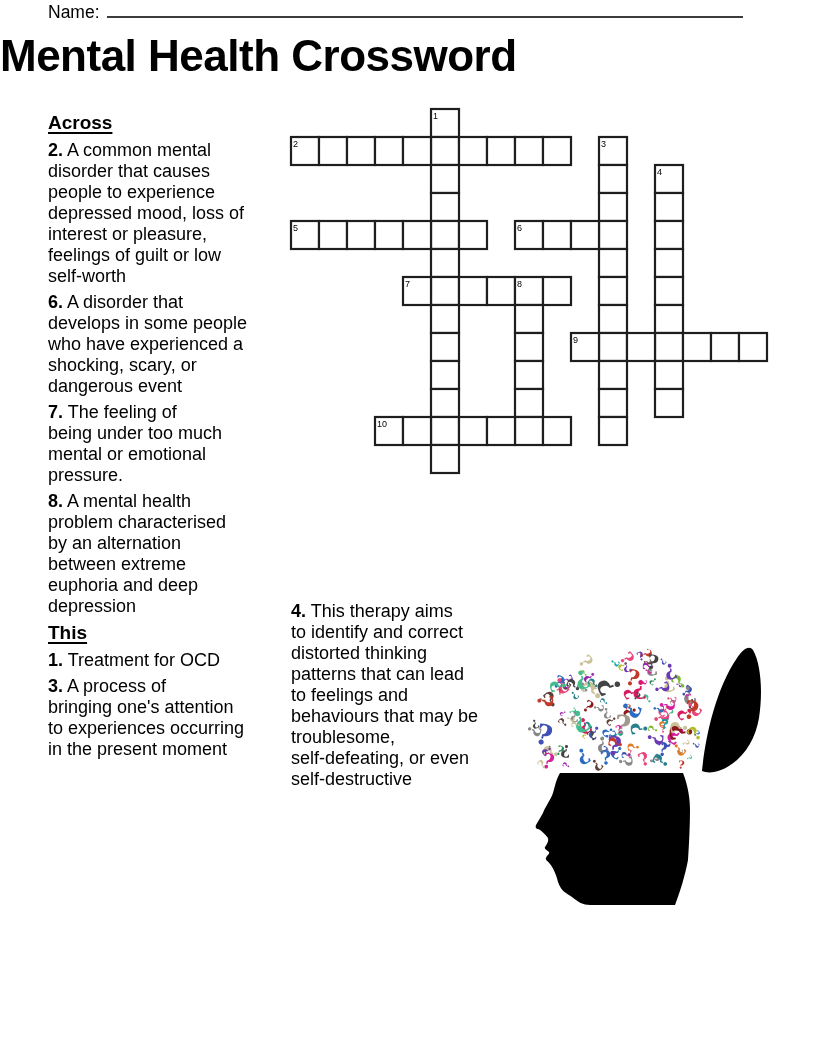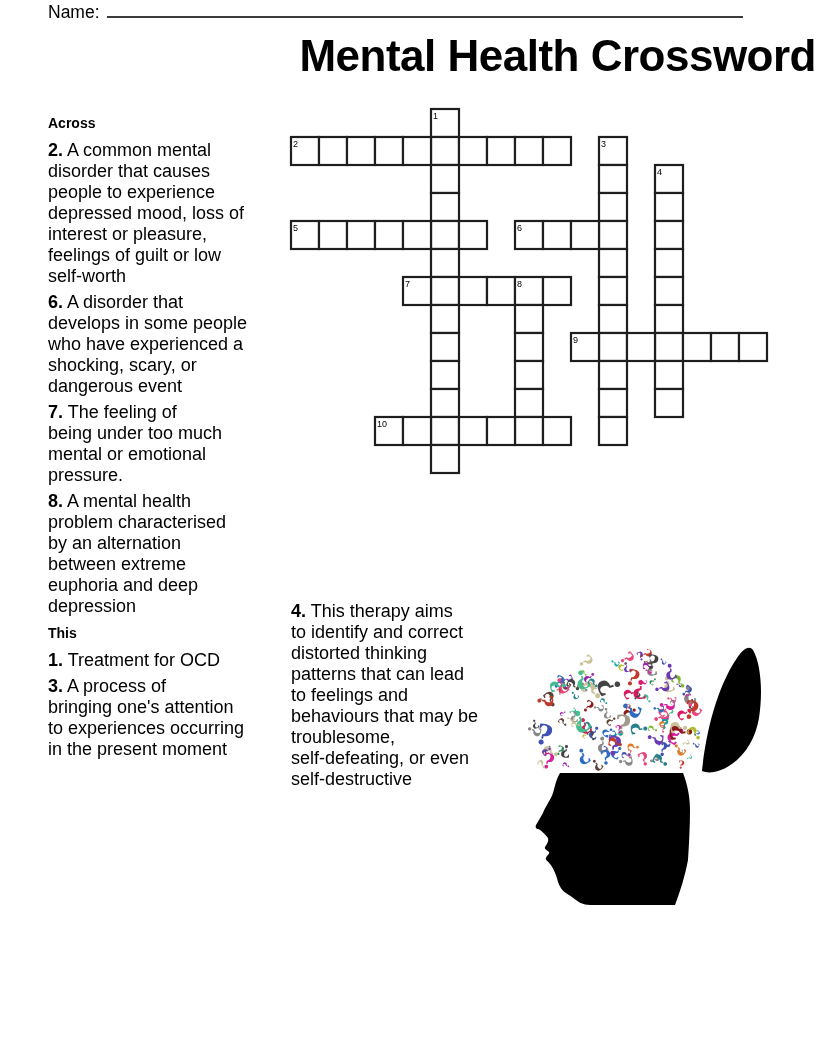--- a/index.html
+++ b/index.html
@@ -4,28 +4,28 @@
 <style>
   html,body{margin:0;padding:0}
   body{
     width:816px;height:1056px;background:#ffffff;position:relative;
     font-family:"Liberation Sans","DejaVu Sans",sans-serif;color:#000;
     overflow:hidden;
   }
   .abs{position:absolute}
   #name-row{left:48px;top:2px;font-size:17.5px;white-space:nowrap}
   #name-line{display:inline-block;width:636px;height:14px;border-bottom:2px solid #3c3c3c;margin-left:7px;vertical-align:baseline}
-  #title{left:0;top:30px;width:816px;text-align:right;font-size:44px;font-weight:700;letter-spacing:-.5px;line-height:1.2}
+  #title{left:0;top:30px;width:816px;text-align:left;font-size:44px;font-weight:700;letter-spacing:-.5px;line-height:1.2}
   #col-left{left:48px;top:112px;width:242px}
   #col-right{left:291px;top:601px;width:246px}
   .clues{font-size:18px;line-height:21px}
   .clue{white-space:pre-line;margin:0 0 5px 0}
   .clue b{font-weight:700}
-  .section-head{font-size:14px;line-height:22px;font-weight:700;margin:2px 0 6px 0;
-    text-decoration-thickness:2px;text-underline-offset:3px}
+  .section-head{font-size:19px;line-height:22px;font-weight:700;margin:2px 0 6px 0;
+    text-decoration:underline;text-decoration-thickness:2px;text-underline-offset:3px}
   .section-head:first-child{margin-top:0}
   #grid{left:289px;top:107px}
   #grid rect{fill:#fff;stroke:#1e1e1e;stroke-width:2.2}
   #grid text{font-size:9px;fill:#000;font-family:"Liberation Sans",sans-serif}
   #figure{left:525px;top:630px}
 </style>
 </head>
 <body>
 
 <div class="abs" id="name-row">

